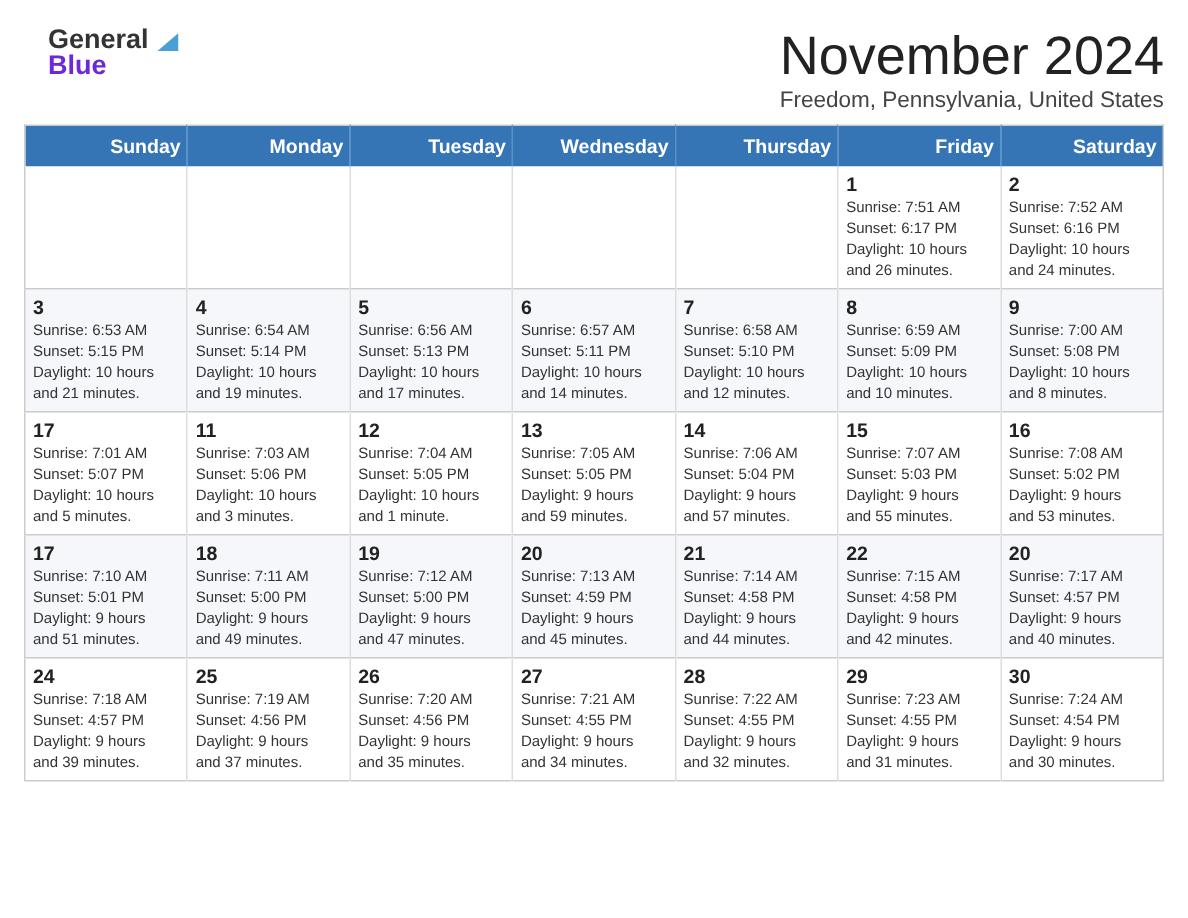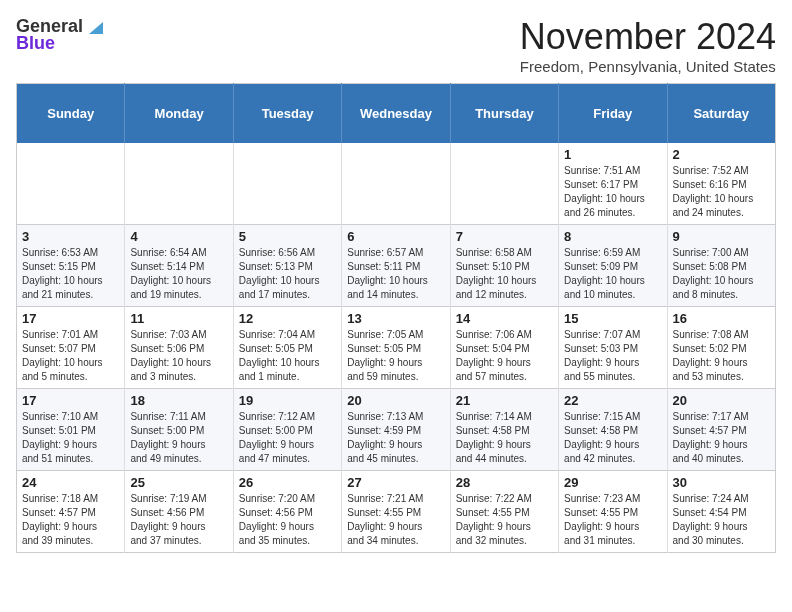--- a/index.html
+++ b/index.html
@@ -13,20 +13,21 @@
     .header {
       display: flex;
       align-items: flex-start;
       justify-content: space-between;
       margin-bottom: 8px;
     }
     .logo {
       display: flex;
       flex-direction: column;
       align-items: flex-start;
+      margin-left: 16px;
     }
     .title-block {
     }
     .month-title {
       font-size: 36px;
       font-weight: normal;
       color: #222;
     }
     .location {
       font-size: 15px;
@@ -37,22 +38,22 @@
       border-collapse: collapse;
       border: 1px solid #ccc;
     }
     .calendar thead tr {
       background: #3575b5;
     }
     .calendar thead th {
       color: #fff;
       font-size: 13px;
       font-weight: bold;
-      padding: 22px 4px;
-      text-align: center;
+      padding: 6px 4px;
+      text-align: right;
       border-right: 1px solid #5a90c5;
     }
     .calendar thead th:last-child {
       border-right: none;
       margin-left: 23px;
     }
     .calendar tbody tr {
       border-bottom: 1px solid #ccc;
     }
     .calendar tbody td {

